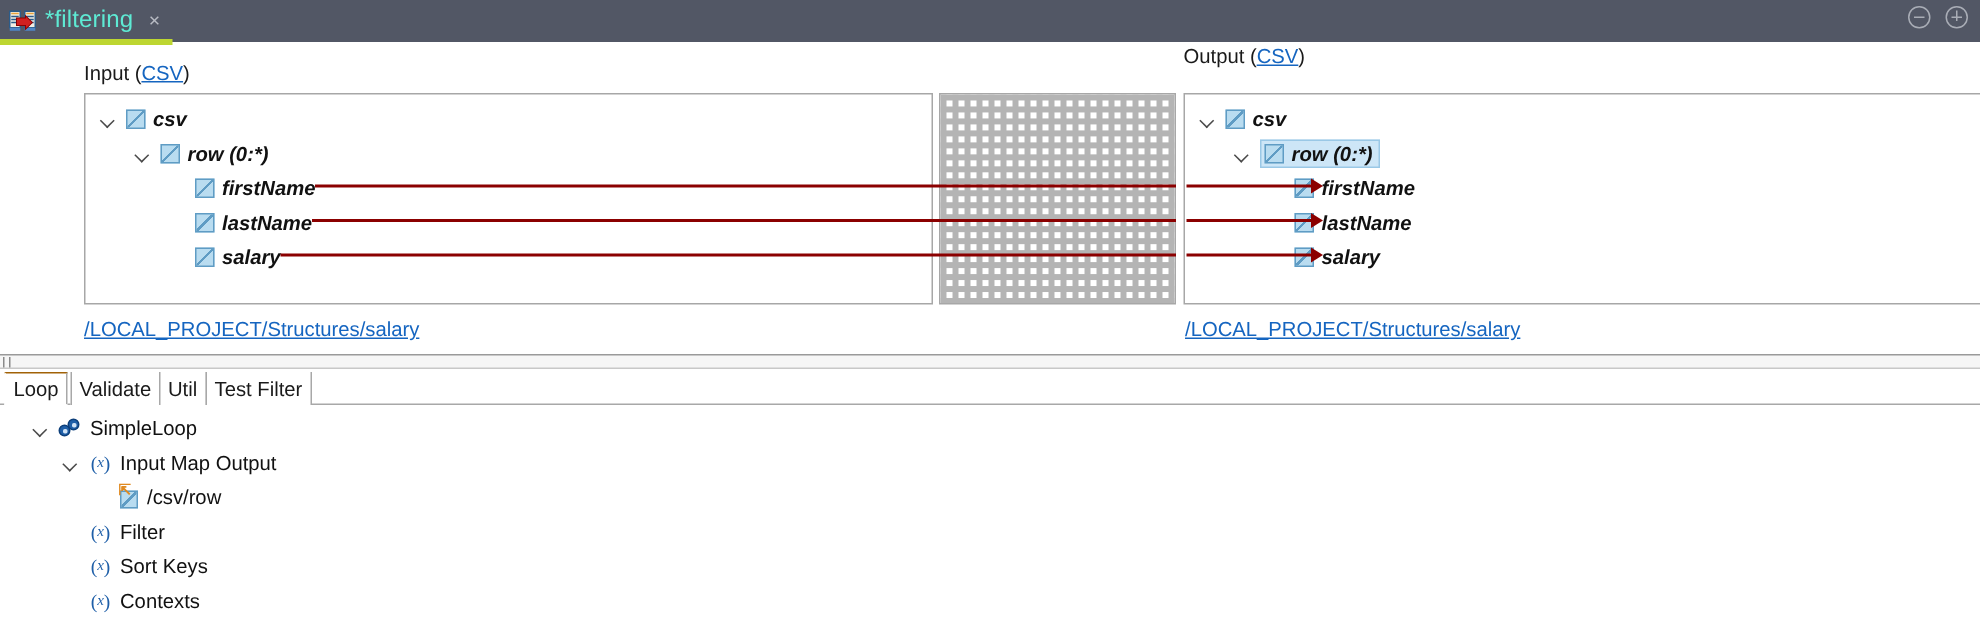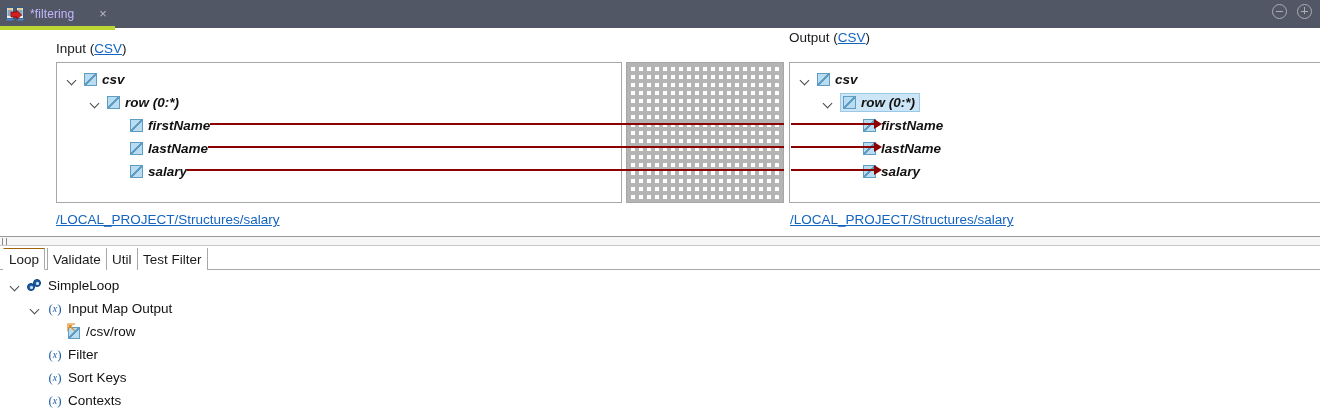--- a/index.html
+++ b/index.html
@@ -18,21 +18,21 @@
     background: #525765;
   }
   .tab {
     position: absolute; left: 0; top: 0;
     height: 28px; width: 115px;
     display: flex; align-items: center;
     padding-left: 6px;
   }
   .tab-icon { width: 18px; height: 18px; position: relative; flex: none; margin-right: 6px; }
   .tab-label {
-    color: #c4b5fd; font-size: 12px; letter-spacing: .1px;
+    color: #5eead4; font-size: 16px; letter-spacing: .1px;
     white-space: nowrap;
   }
   .tab-close {
     position: absolute; left: 97px; top: 8px;
     width: 12px; height: 12px;
     color: #b9bcc4; font-size: 13px; line-height: 11px; text-align: center;
     cursor: pointer; font-family: "Liberation Sans", sans-serif;
   }
   .tab-underline {
     position: absolute; left: 0; top: 26px;
@@ -157,21 +157,21 @@
     background: #ffffff;
   }
   .btab.active {
     font-weight: normal; border-top: 1px solid #a16207;
     border-bottom: 1px solid #ffffff;
     border-left: 1px solid #ffffff;
     z-index: 3;
   }
 
   
-  .btree { position: absolute; left: 0; top: 272px; width: 1045px; height: 143px; background:#fff; }
+  .btree { position: absolute; left: 12px; top: 272px; width: 1045px; height: 143px; background:#fff; }
   .brow {
     position: absolute; left: 0; height: 23px;
     display: flex; align-items: center; white-space: nowrap;
   }
   .brow-label { font-size: 13.5px; color: #111; }
 
   .gear-icon { width: 16px; height: 13px; position: relative; flex: none; margin-right: 5px; }
   .gear-icon span {
     position: absolute; width: 8px; height: 8px; border-radius: 50%;
     background: #1f5fa8; border: 1px solid #0d3f7a;

